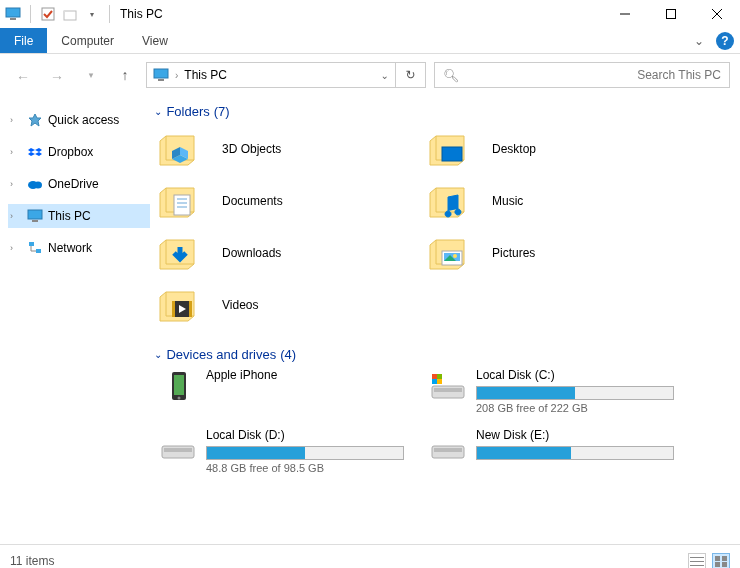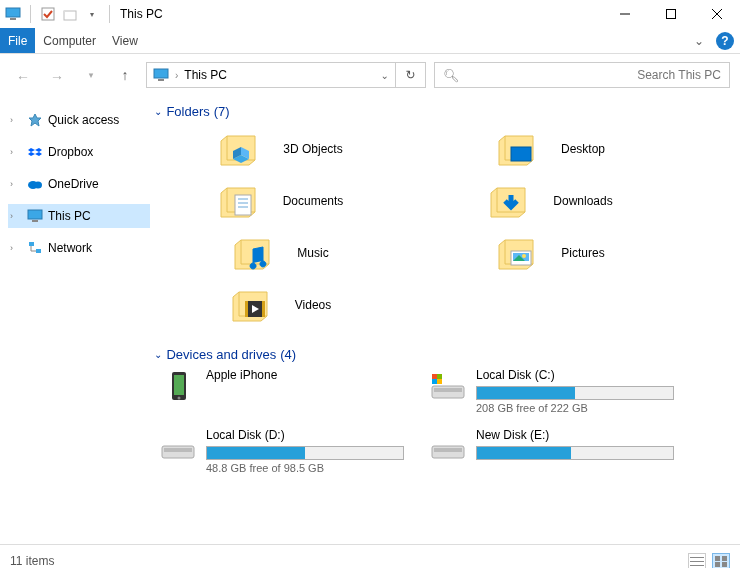--- a/index.html
+++ b/index.html
@@ -9,21 +9,21 @@
   .titlebar { height: 28px; display: flex; align-items: center; padding-left: 4px; }
   .titlebar .qat { display: flex; align-items: center; gap: 4px; }
   .titlebar .qat .ico { width: 18px; height: 18px; display:flex; align-items:center; justify-content:center;}
   .titlebar .sep { width:1px; height:18px; background:#ccc; margin:0 4px;}
   .titlebar .title { font-size: 12px; margin-left: 6px; color:#000;}
   .winbtns { margin-left:auto; display:flex;}
   .winbtn { width:46px; height:28px; display:flex; align-items:center; justify-content:center; font-size:12px;}
 
   
   .ribbon { height: 26px; display:flex; align-items:stretch; border-bottom:1px solid #ddd; padding-right:6px;}
-  .ribbon .tab { padding: 4px 8px; font-size:12px; color:#444; display:flex; align-items:center; }
+  .ribbon .tab { padding: 4px 14px; font-size:12px; color:#444; display:flex; align-items:center; }
   .ribbon .tab.file { background:#1979ca; color:#fff; }
   .ribbon .spacer { flex:1;}
   .ribbon .chev { display:flex; align-items:center; padding:0 8px; color:#666; font-size:12px;}
   .ribbon .help { width:18px; height:18px; border-radius:50%; background:#1979ca; color:#fff; display:flex; align-items:center; justify-content:center; font-size:12px; font-weight:bold; align-self:center; margin-left:4px;}
 
   
   .navrow { height: 42px; display:flex; align-items:center; padding:6px 10px; gap:8px; }
   .navbtn { width:26px; height:26px; display:flex; align-items:center; justify-content:center; color:#aaa; font-size:14px;}
   .navbtn.enabled { color:#555; }
   .addr { flex:0 0 250px; height:26px; border:1px solid #ccc; display:flex; align-items:center; padding:0 6px; font-size:12px; gap:6px; position:relative;}
@@ -39,21 +39,21 @@
   .side-item { display:flex; align-items:center; height:24px; font-size:12px; gap:4px; padding-left:2px;}
   .side-item.sel { background:#cce8ff; }
   .side-item .caret { width:12px; color:#777; font-size:9px;}
   .side-item .ico { width:18px; height:18px; display:flex; align-items:center; justify-content:center;}
   .side-group { margin-bottom:8px;}
 
   .content { flex:1; padding: 8px 12px 0 4px; overflow:auto;}
   .section-hdr { color:#003399; font-size:13px; display:flex; align-items:center; gap:4px; margin-bottom:6px;}
   .section-hdr .chev2 { font-size:10px; color:#003399;}
   .folders-grid { display:grid; grid-template-columns: repeat(2, 250px); gap:4px 20px; margin-bottom:18px;}
-  .folder-item { display:flex; align-items:center; height:48px; gap:24px; font-size:12px; padding-left:4px;justify-content:center;}
+  .folder-item { display:flex; align-items:center; height:48px; gap:24px; font-size:12px; padding-left:4px;}
   .folder-item .ficon { width:40px; height:36px; position:relative;}
 
   .drives-grid { display:grid; grid-template-columns: repeat(2, 250px); gap:14px 20px;}
   .drive-item { display:flex; gap:8px; font-size:12px; padding-left:4px;}
   .drive-item .dicon { width:40px; height:36px;}
   .drive-item .dinfo { flex:1;}
   .drive-item .dname { margin-bottom:4px;}
   .drive-item .bar { width:100%; max-width:200px; height:14px; border:1px solid #b0b0b0; background:#f0f0f0; margin-bottom:2px;}
   .drive-item .bar .fill { height:100%; background:#26a0da;}
   .drive-item .free { color:#666; font-size:11px;}
@@ -263,35 +263,35 @@
             </svg>
         </div>
         <span>Documents</span>
       </div>
 
       <div class="folder-item">
         <div class="ficon">
           <svg width="40" height="36">
               <path d="M2 10 l6 -5 h28 v24 l-6 5 h-28 z" fill="#ffe599" stroke="#e6c25a"></path>
               <path d="M8 5 v24 h28" fill="none" stroke="#e6c25a"></path>
+              <path d="M20 28 a3 3 0 1 0 0.1 0 M20 28 v-14 l10 -2 v14 a3 3 0 1 1 -0.1 0" fill="#0078d4" stroke="#0078d4"></path>
+            </svg>
+        </div>
+        <span>Music</span>
+      </div>
+
+      <div class="folder-item">
+        <div class="ficon">
+          <svg width="40" height="36">
+              <path d="M2 10 l6 -5 h28 v24 l-6 5 h-28 z" fill="#ffe599" stroke="#e6c25a"></path>
+              <path d="M8 5 v24 h28" fill="none" stroke="#e6c25a"></path>
               <path d="M22 12 v10 m-6 -4 l6 6 l6 -6" stroke="#0078d4" stroke-width="5" fill="none"></path>
             </svg>
         </div>
         <span>Downloads</span>
-      </div>
-
-      <div class="folder-item">
-        <div class="ficon">
-          <svg width="40" height="36">
-              <path d="M2 10 l6 -5 h28 v24 l-6 5 h-28 z" fill="#ffe599" stroke="#e6c25a"></path>
-              <path d="M8 5 v24 h28" fill="none" stroke="#e6c25a"></path>
-              <path d="M20 28 a3 3 0 1 0 0.1 0 M20 28 v-14 l10 -2 v14 a3 3 0 1 1 -0.1 0" fill="#0078d4" stroke="#0078d4"></path>
-            </svg>
-        </div>
-        <span>Music</span>
       </div>
 
       <div class="folder-item">
         <div class="ficon">
           <svg width="40" height="36">
               <path d="M2 10 l6 -5 h28 v24 l-6 5 h-28 z" fill="#ffe599" stroke="#e6c25a"></path>
               <path d="M8 5 v24 h28" fill="none" stroke="#e6c25a"></path>
               <rect x="14" y="16" width="20" height="14" fill="#fff" stroke="#aaa"></rect>
               <rect x="16" y="18" width="16" height="8" fill="#5bb7f6"></rect>
               <polygon points="16,26 22,20 28,26" fill="#2a7"></polygon>

